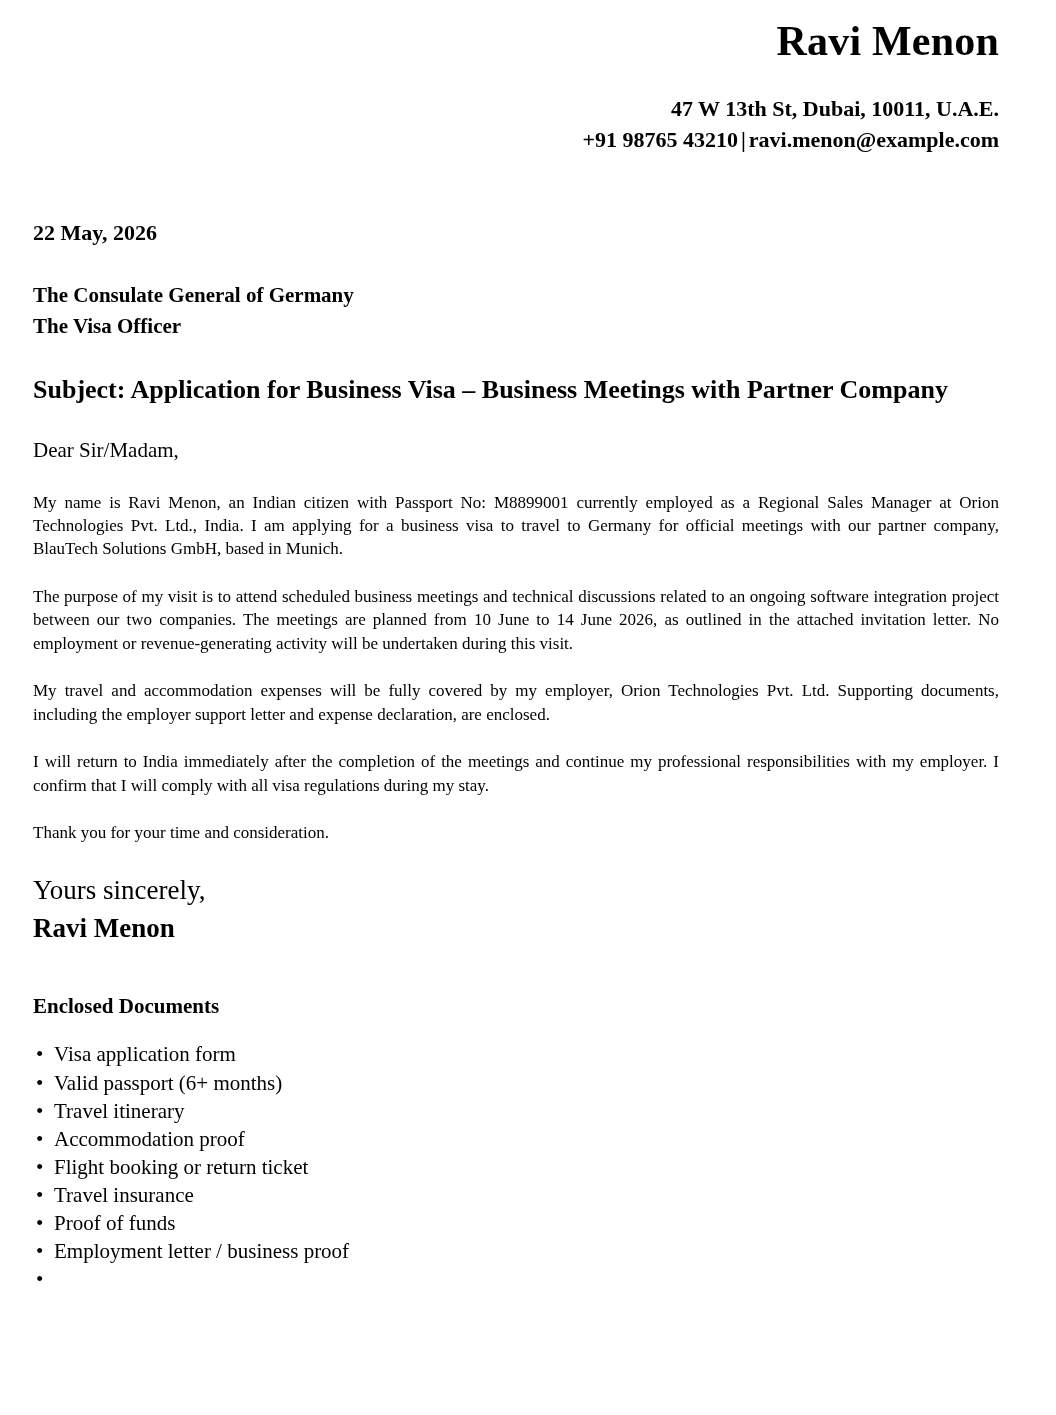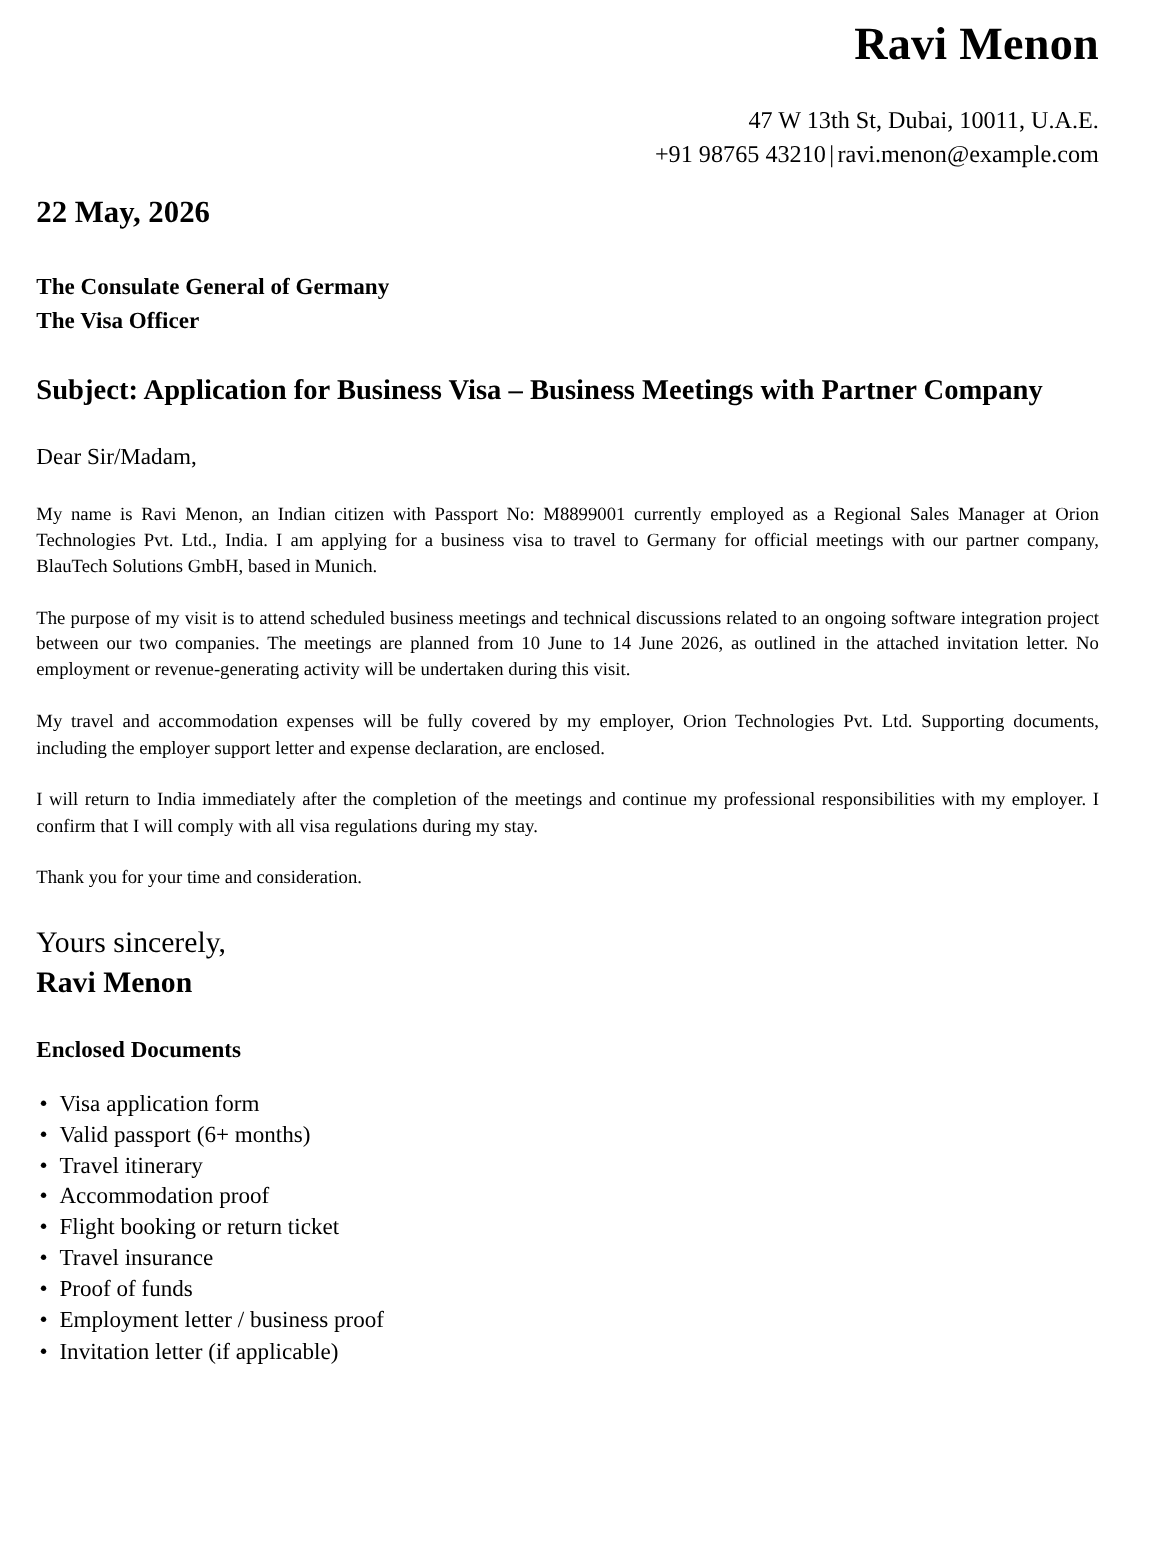--- a/index.html
+++ b/index.html
@@ -35,29 +35,30 @@
     margin: 0;
   }
   .sender-contact {
     margin-top: 28px;
     font-size: 22px;
     line-height: 1.42;
   }
   .sender-contact .contact-line {
     display: block;
     white-space: nowrap;
+    font-weight: bold;
   }
   .sep {
     padding: 0 3px;
   }
 
   
   .date-line {
-    margin-top: 19px;
-    font-size: 28px;
+    margin-top: 62px;
+    font-size: 22px;
     font-weight: bold;
     line-height: 1.35;
   }
 
   .recipient {
     margin-top: 33px;
     font-size: 21px;
     line-height: 1.45;
   }
   .recipient .r-bold {
@@ -100,21 +101,21 @@
   }
   .closing .c-plain {
     display: block;
   }
   .closing .c-bold {
     display: block;
     font-weight: bold;
   }
 
   .enclosures-heading {
-    margin-top: 27px;
+    margin-top: 44px;
     font-size: 21px;
     font-weight: bold;
     line-height: 1.35;
   }
 
   .enclosures-list {
     margin: 20px 0 0 0;
     padding: 0;
     list-style: none;
     font-size: 21px;
@@ -198,17 +199,16 @@
     <li>
       <span class="bullet">•</span>
       <span>Proof of funds</span>
     </li>
     <li>
       <span class="bullet">•</span>
       <span>Employment letter / business proof</span>
     </li>
     <li>
       <span class="bullet">•</span>
-      <span>Invitation letter (if applicable)</span>
     </li>
   </ul>
 
 </div>
 
 </body></html>

